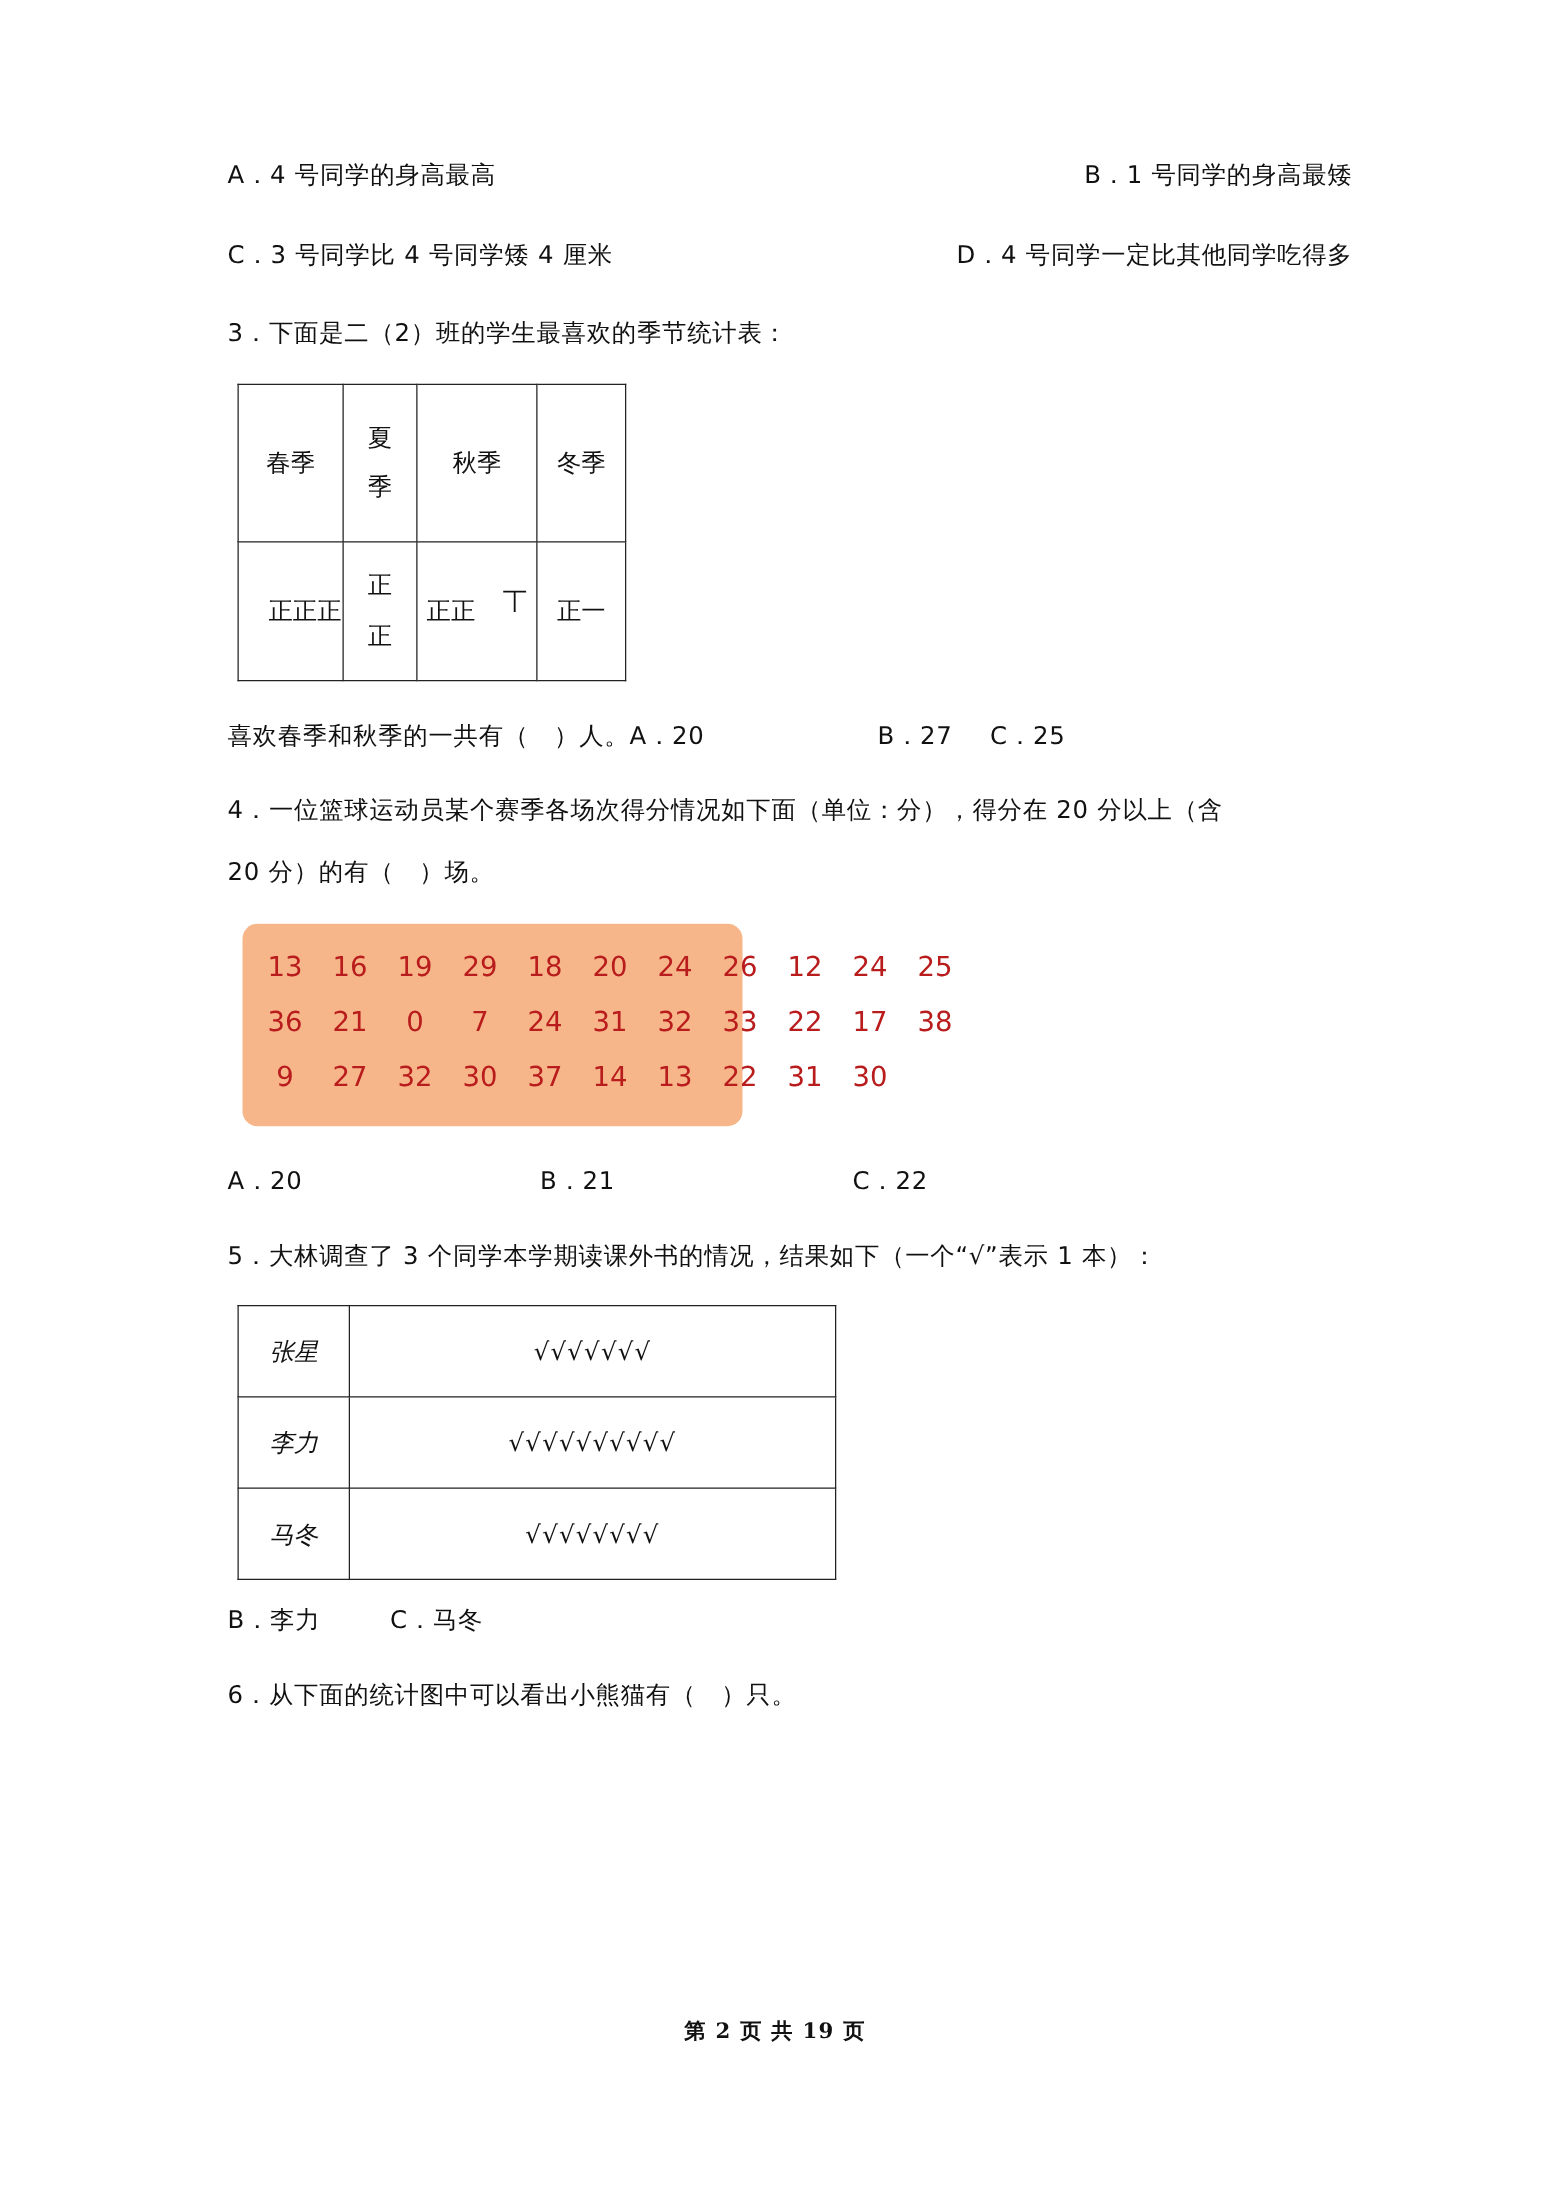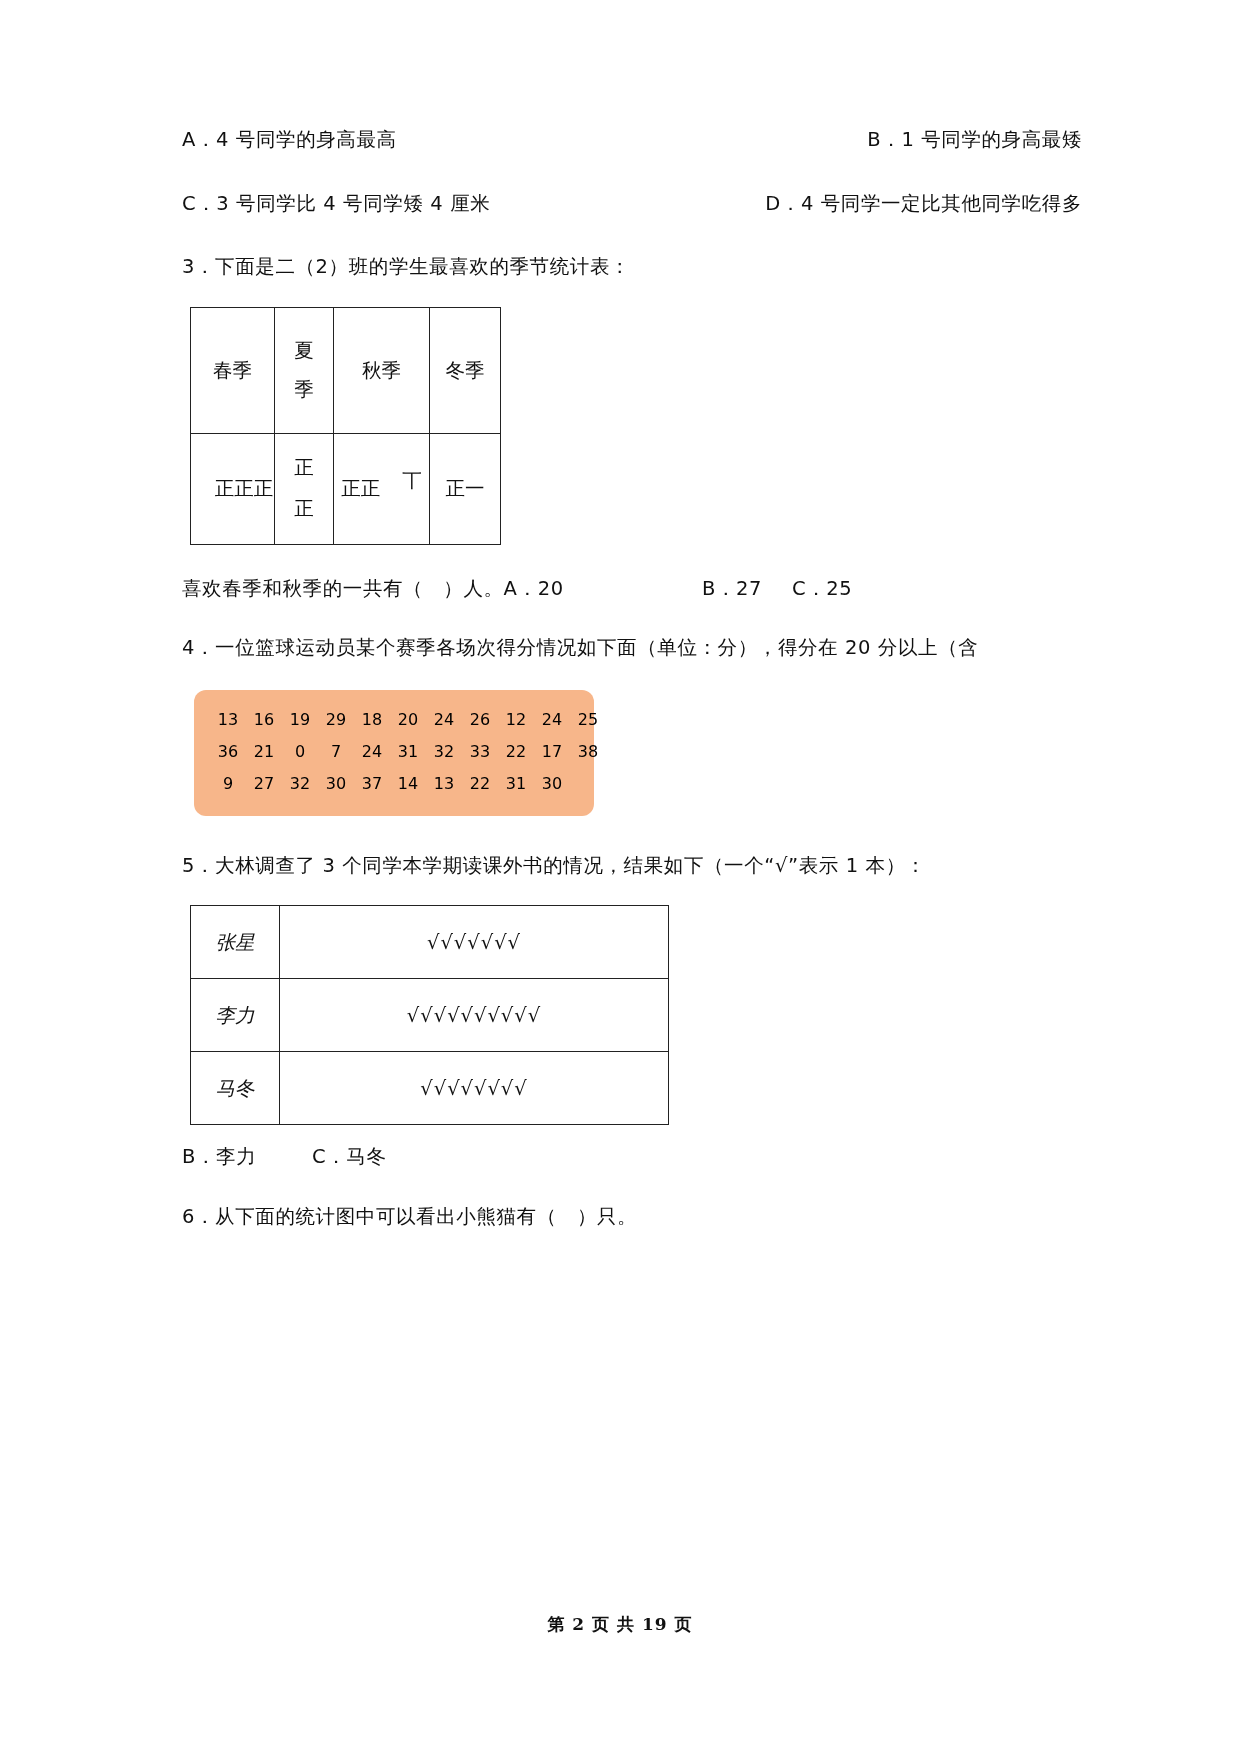--- a/index.html
+++ b/index.html
@@ -87,23 +87,24 @@
   .num-panel {
     margin: 32px 0 0 12px;
     background: #f7b68a;
     border-radius: 12px;
     padding: 14px 16px 16px 16px;
     width: 400px;
     box-sizing: border-box;
   }
   .num-row {
     display: flex;
-    font-size: 16px;
+    font-size: 22px;
     line-height: 2;
-    color: #000000;
+    color: #b91c1c;
+    gap: 16px;
   }
   .num-cell {
     width: 36px;
     text-align: center;
     flex: 0 0 36px;
   }
 
   
   .read-table {
     border-collapse: collapse;
@@ -201,20 +202,21 @@
 
   <div class="ans-row">
     <div class="line" style="flex:0 0 520px;">喜欢春季和秋季的一共有（　）人。A．20</div>
     <div class="line" style="flex:0 0 90px;">B．27</div>
     <div class="line" style="flex:1;">C．25</div>
   </div>
 
   <div class="spacer-2"></div>
 
   <div class="line q-line">4．一位篮球运动员某个赛季各场次得分情况如下面（单位：分），得分在 20 分以上（含</div>
+  <div class="line q-line">20 分）的有（　）场。</div>
 
   <div class="num-panel">
     <div class="num-row">
       <span class="num-cell">13</span>
       <span class="num-cell">16</span>
       <span class="num-cell">19</span>
       <span class="num-cell">29</span>
       <span class="num-cell">18</span>
       <span class="num-cell">20</span>
       <span class="num-cell">24</span>
@@ -243,20 +245,25 @@
       <span class="num-cell">30</span>
       <span class="num-cell">37</span>
       <span class="num-cell">14</span>
       <span class="num-cell">13</span>
       <span class="num-cell">22</span>
       <span class="num-cell">31</span>
       <span class="num-cell">30</span>
     </div>
   </div>
 
+  <div class="ans-row">
+    <div class="line ans-a">A．20</div>
+    <div class="line ans-b">B．21</div>
+    <div class="line ans-c">C．22</div>
+  </div>
 
   <div class="spacer-2"></div>
 
   <div class="line q-line">5．大林调查了 3 个同学本学期读课外书的情况，结果如下（一个“√”表示 1 本）：</div>
 
   <table class="read-table">
     <tbody>
         <tr>
       <td class="read-name">张星</td>
       <td class="read-marks">√√√√√√√</td>

